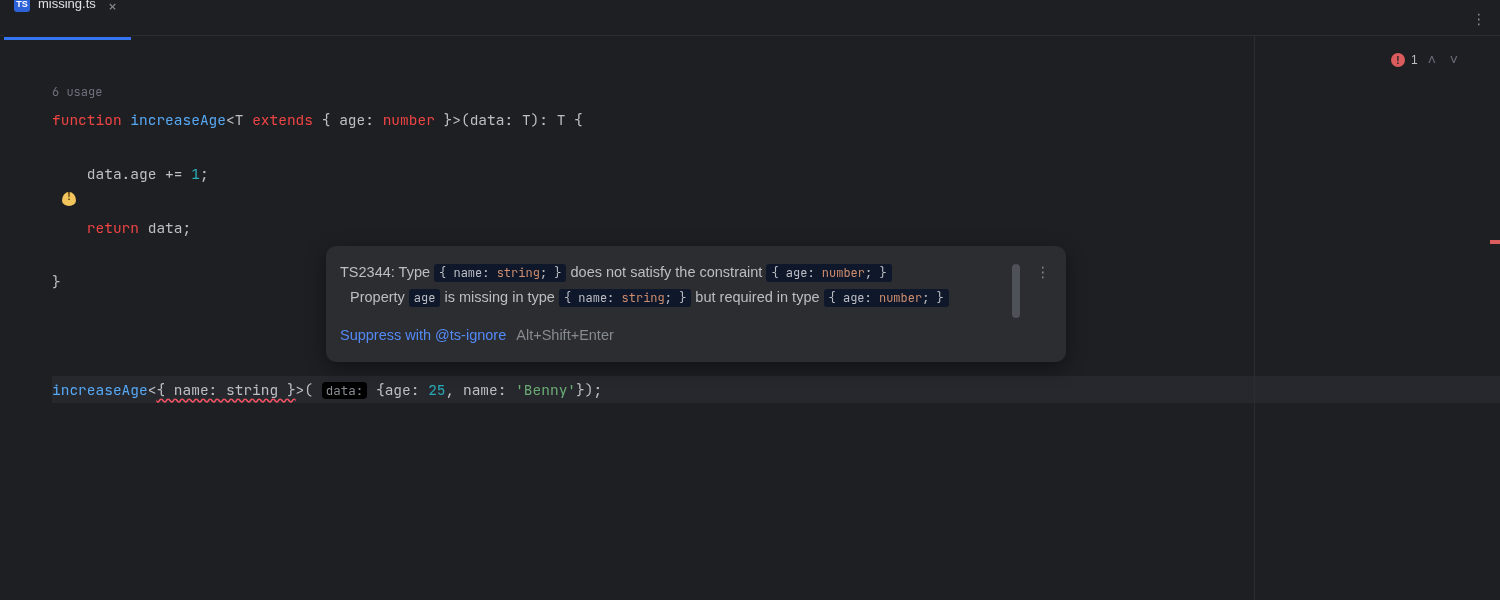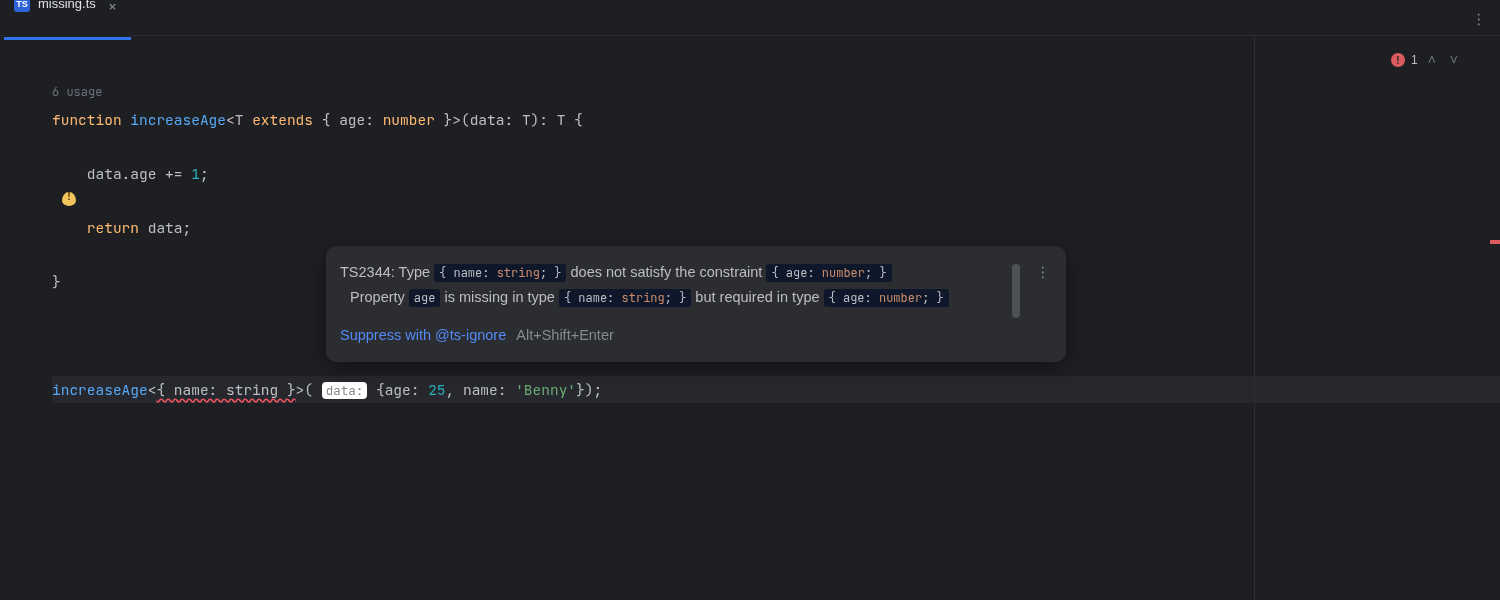--- a/index.html
+++ b/index.html
@@ -53,25 +53,25 @@
   }
   .code {
     padding-left: 52px;
     padding-top: 14px;
     line-height: 27px;
     white-space: pre;
   }
   .usage { color: #6c707e; font-size: 12px; }
   .line { height: 27px; }
   .line-hl { background: #26282e; }
-  .kw { color: #fdba74; }
+  .kw { color: #ef4444; }
   .fn { color: #56a8f5; }
   .str { color: #6aab73; }
   .num { color: #2aacb8; }
-  .param-hint { color: #868a91; background:#ffffff; border-radius:4px; padding:0 4px; font-size:12.5px;}
+  .param-hint { color: #868a91; background:#000000; border-radius:4px; padding:0 4px; font-size:12.5px;}
   .plain { color: #bcbec4; }
   .typeparam { color: #bcbec4; }
   .err-squiggle {
     text-decoration-line: underline;
     text-decoration-style: wavy;
     text-decoration-color: #f75464;
     text-underline-offset: 3px;
   }
   .bulb {
     position: absolute;

